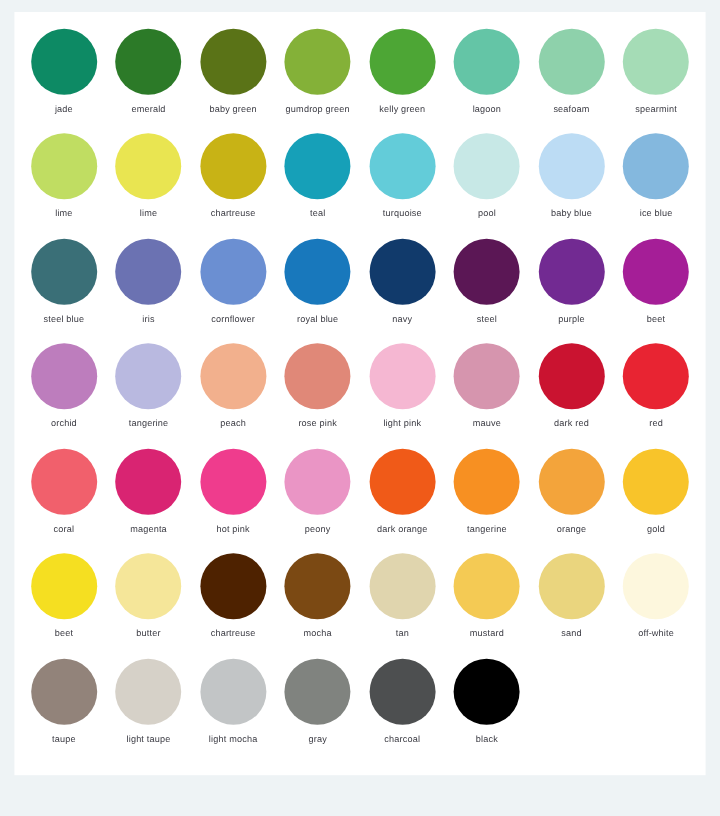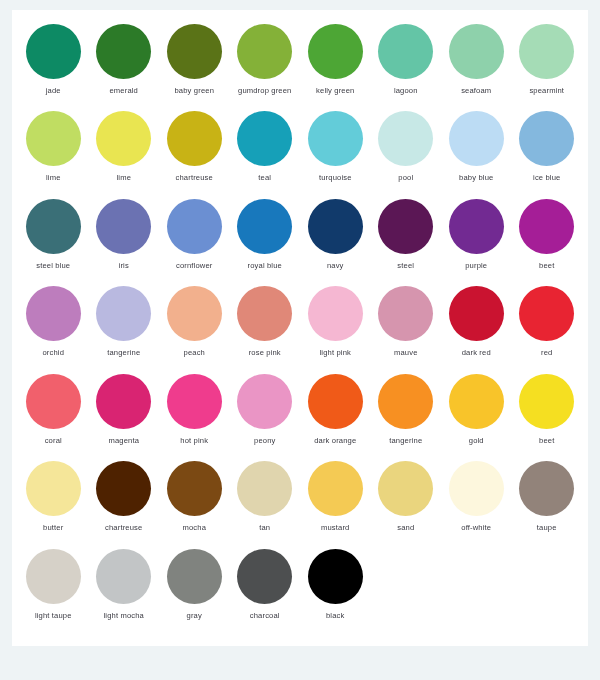--- a/index.html
+++ b/index.html
@@ -204,20 +204,24 @@
       </div>
       <div class="swatch-cell">
         <div class="swatch-dot" style="background: rgb(240, 90, 24);"></div>
         <div class="swatch-label">dark orange</div>
       </div>
       <div class="swatch-cell">
         <div class="swatch-dot" style="background: rgb(247, 144, 34);"></div>
         <div class="swatch-label">tangerine</div>
       </div>
       <div class="swatch-cell">
+        <div class="swatch-dot" style="background: rgb(243, 164, 59);"></div>
+        <div class="swatch-label">orange</div>
+      </div>
+      <div class="swatch-cell">
         <div class="swatch-dot" style="background: rgb(248, 196, 42);"></div>
         <div class="swatch-label">gold</div>
       </div>
       <div class="swatch-cell">
         <div class="swatch-dot" style="background: rgb(245, 223, 33);"></div>
         <div class="swatch-label">beet</div>
       </div>
       <div class="swatch-cell">
         <div class="swatch-dot" style="background: rgb(245, 230, 153);"></div>
         <div class="swatch-label">butter</div>

